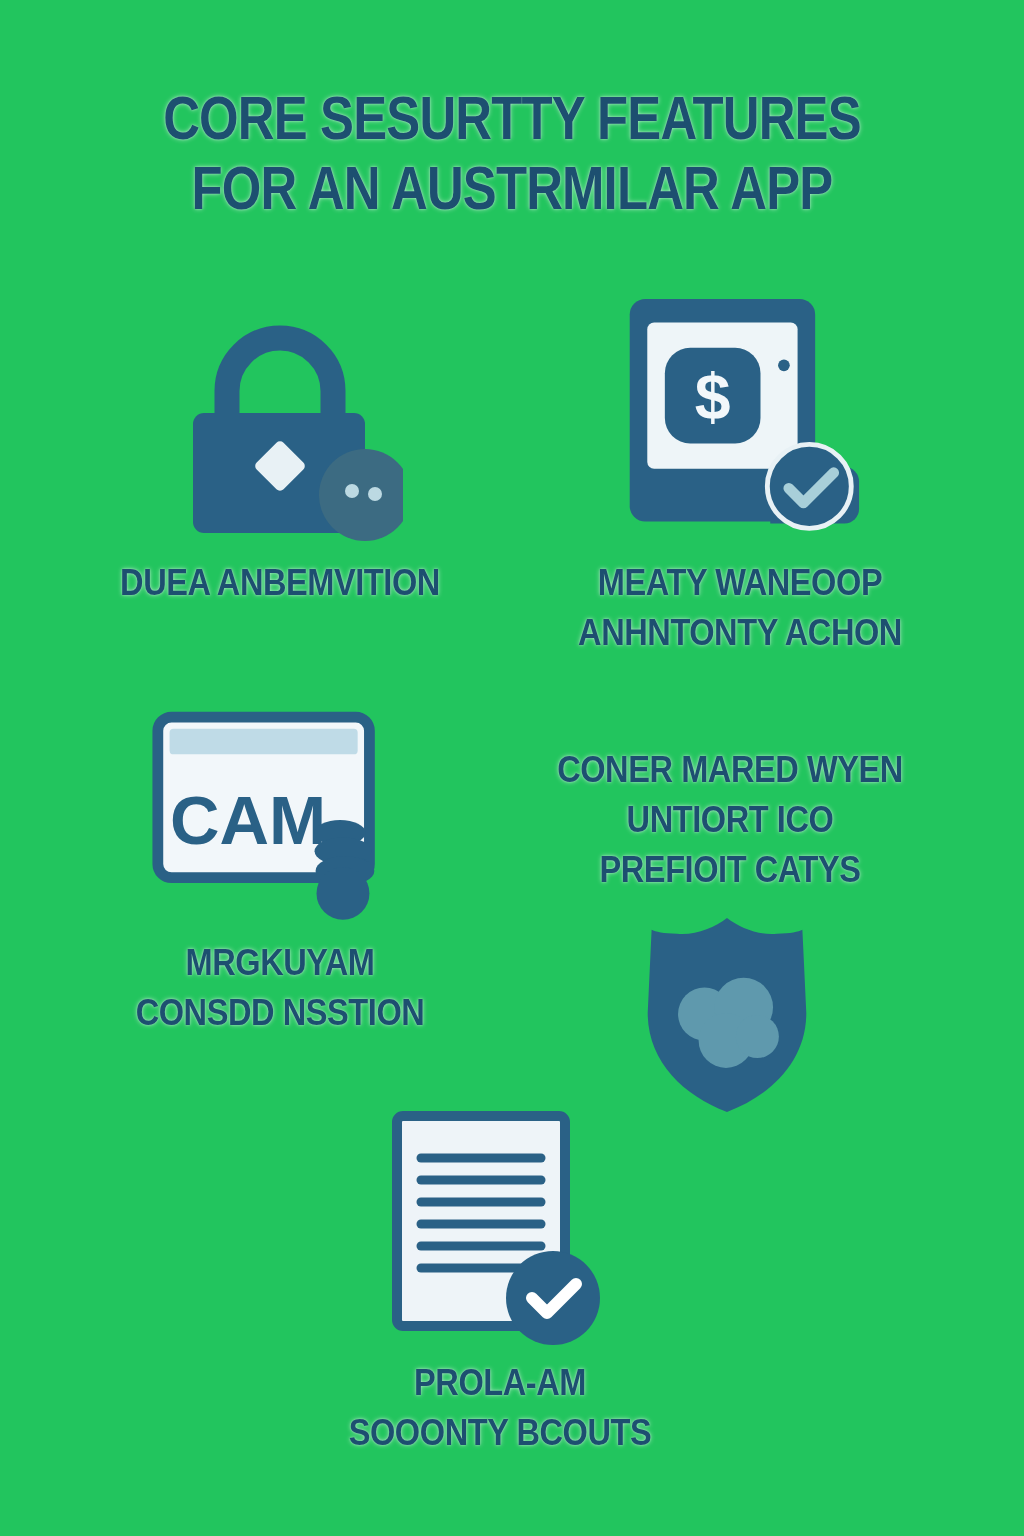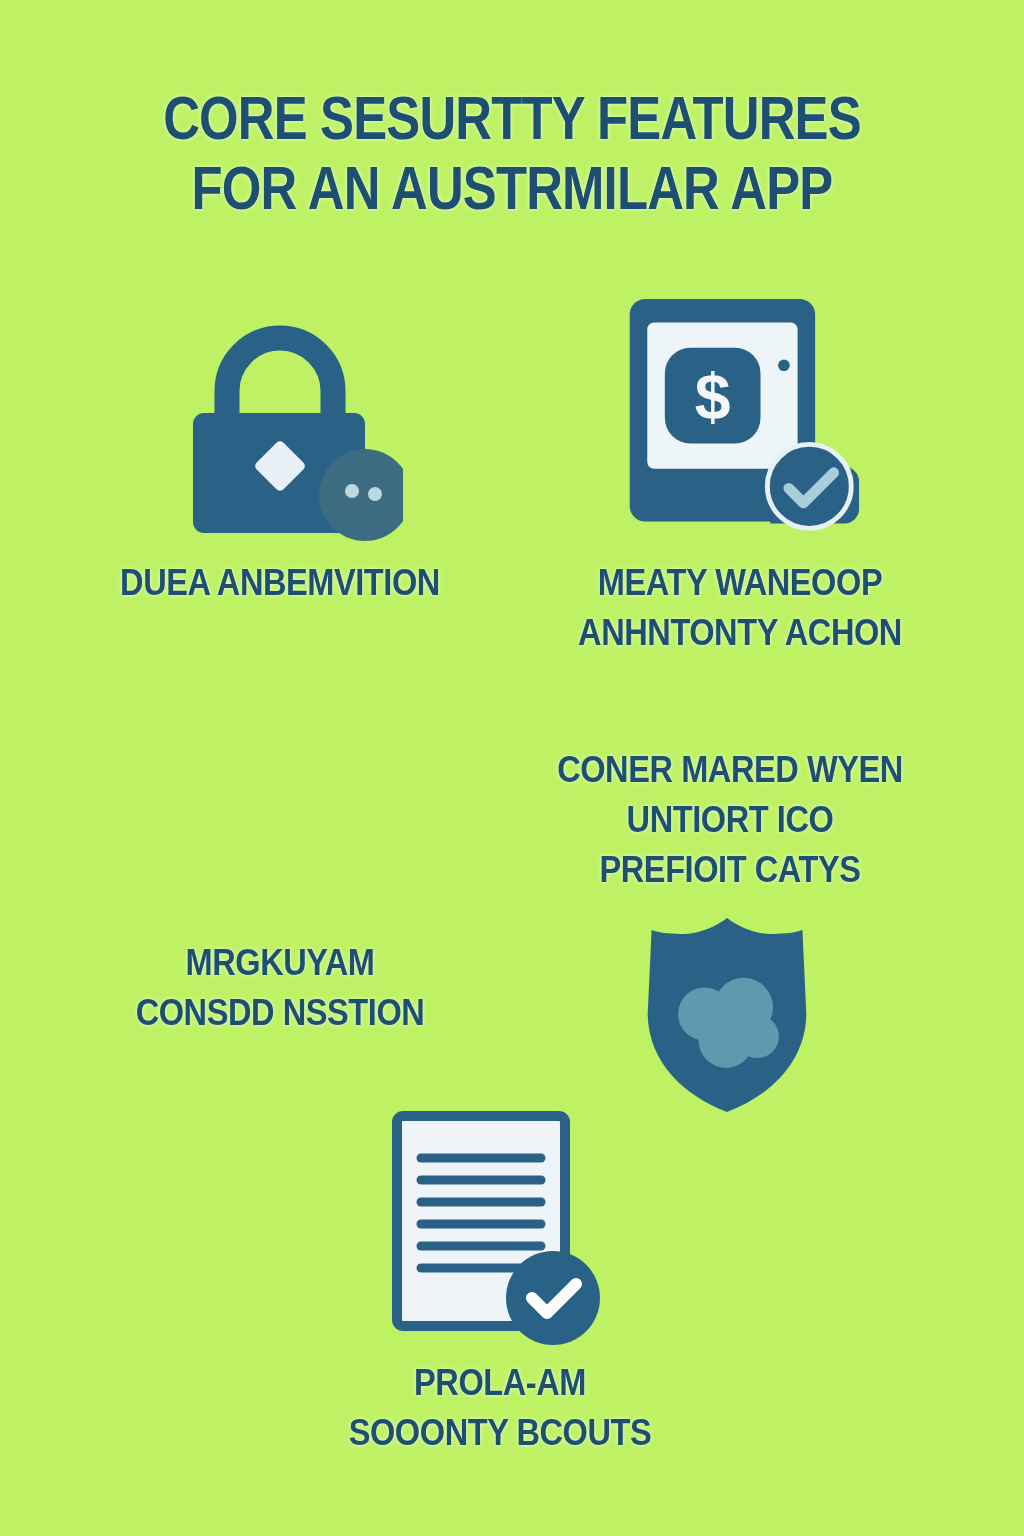--- a/index.html
+++ b/index.html
@@ -6,21 +6,21 @@
     margin: 0;
     padding: 0;
     background: #7ba779;
     font-family: "Liberation Sans", "DejaVu Sans", sans-serif;
   }
   .stage {
     position: relative;
     width: 1024px;
     height: 1536px;
     margin: 0 auto;
-    background: #bef264;
+    background: #22c55e;
     overflow: hidden;
   }
   .ink {
     color: #1d4f70;
     font-weight: bold;
     text-shadow: 0 0 6px rgba(255,255,255,0.55), 0 0 2px rgba(255,255,255,0.45);
   }
   .title-line {
     position: absolute;
     left: 0;
@@ -78,20 +78,33 @@
       <path d="M156 176 h76 a15 15 0 0 1 15 15 v28 a15 15 0 0 1 -15 15 h-76 z" fill="#2a6186"></path>
       <circle cx="196" cy="196" r="43" fill="#2a6186" stroke="#e8f1f5" stroke-width="5"></circle>
       <path d="M175 198 l15 15 l31 -31" fill="none" stroke="#a8cfd9" stroke-width="11" stroke-linecap="round" stroke-linejoin="round"></path>
     </svg>
   </div>
   <div class="caption ink" style="left: 530px; top: 558px; width: 420px;">
     <div>MEATY WANEOOP</div>
     <div>ANHNTONTY ACHON</div>
   </div>
 
+  <div class="icon-wrap" style="left: 150px; top: 708px;">
+    <svg width="240" height="218" viewBox="0 0 245 220">
+      <rect x="8" y="8" width="216" height="164" rx="14" fill="#f2f7fa" stroke="#2a6186" stroke-width="11"></rect>
+      <rect x="20" y="20" width="192" height="26" rx="4" fill="#bfdbe7"></rect>
+      <text x="100" y="138" font-size="70" font-weight="bold" fill="#2a6186" text-anchor="middle">CAM</text>
+      <g fill="#2a6186">
+        <ellipse cx="194" cy="126" rx="26" ry="13"></ellipse>
+        <ellipse cx="197" cy="145" rx="29" ry="14"></ellipse>
+        <ellipse cx="199" cy="165" rx="30" ry="15"></ellipse>
+        <circle cx="197" cy="188" r="27"></circle>
+      </g>
+    </svg>
+  </div>
   <div class="caption ink" style="left: 70px; top: 938px; width: 420px;">
     <div>MRGKUYAM</div>
     <div>CONSDD NSSTION</div>
   </div>
 
   <div class="caption ink" style="left: 520px; top: 745px; width: 420px;">
     <div>CONER MARED WYEN</div>
     <div>UNTIORT ICO</div>
     <div>PREFIOIT CATYS</div>
   </div>

